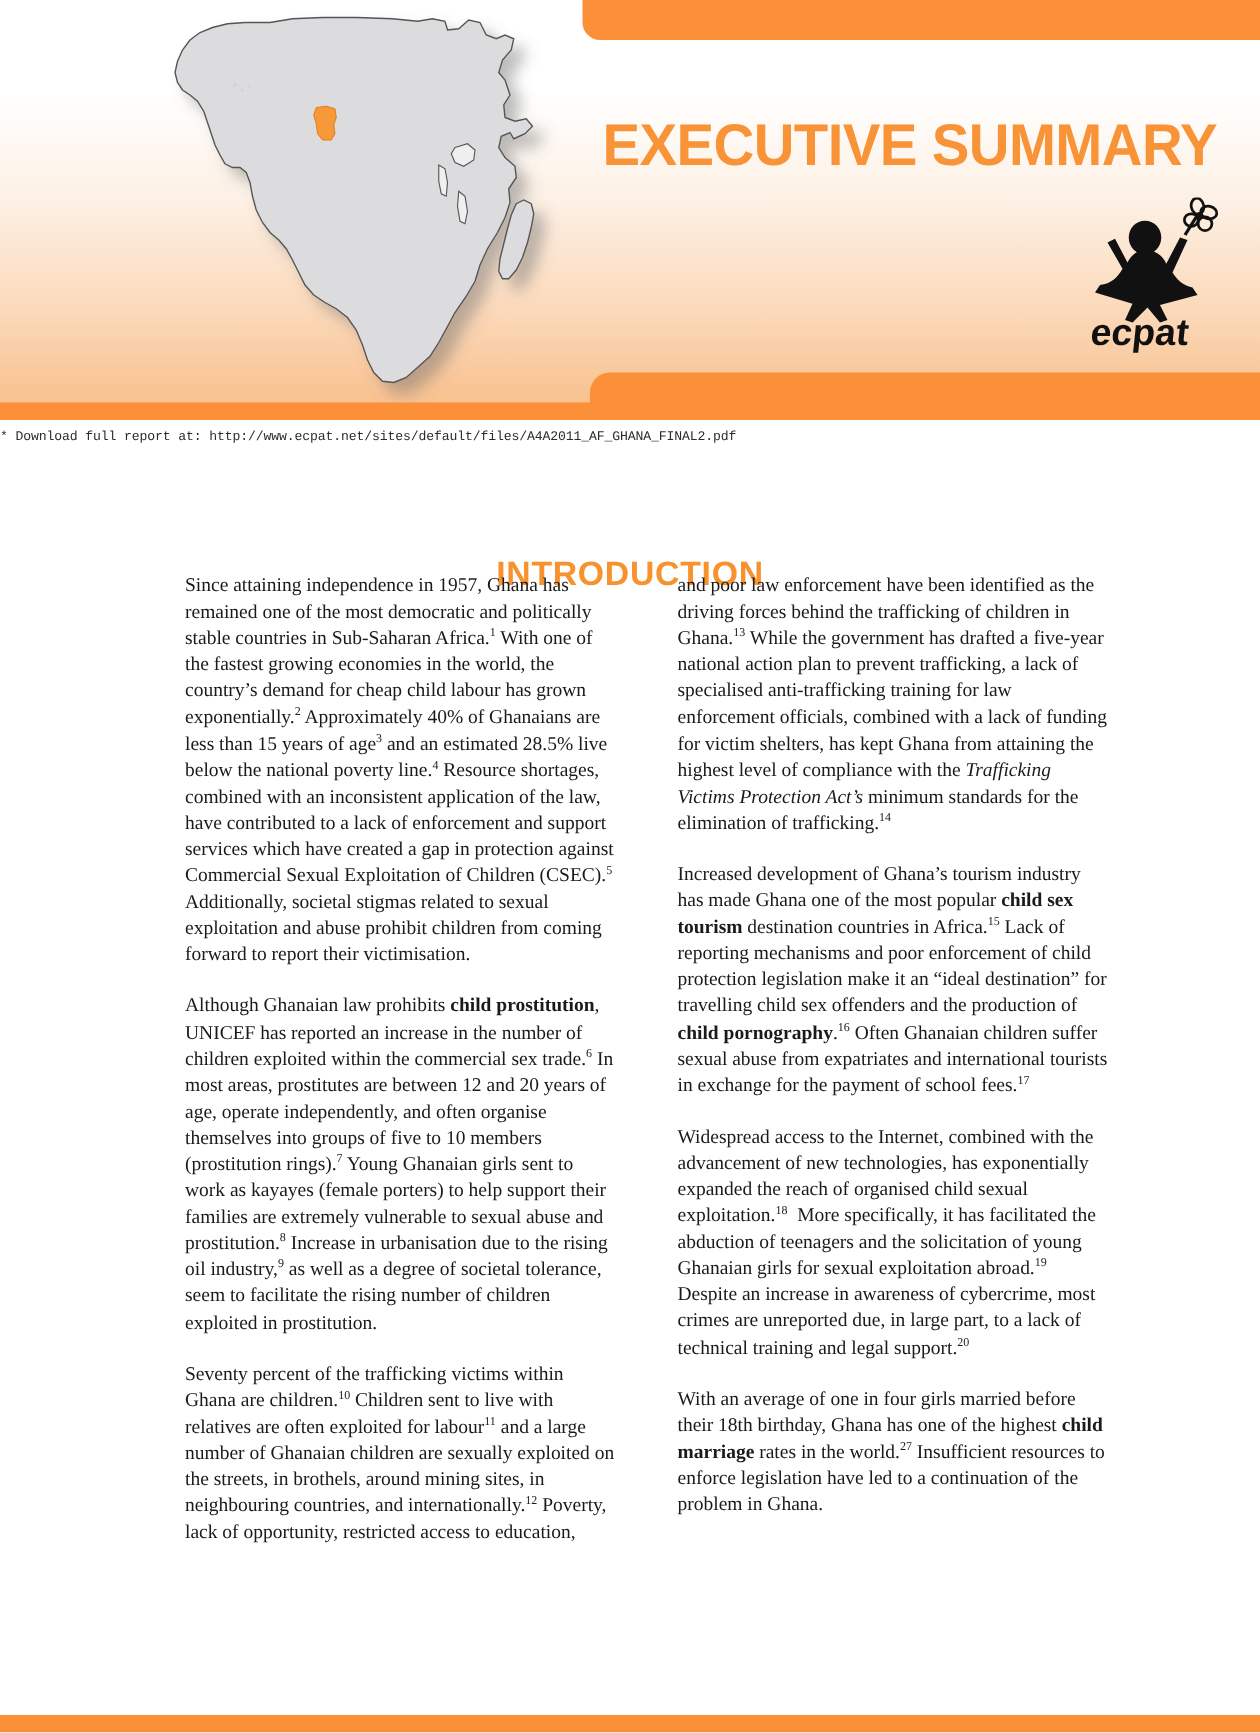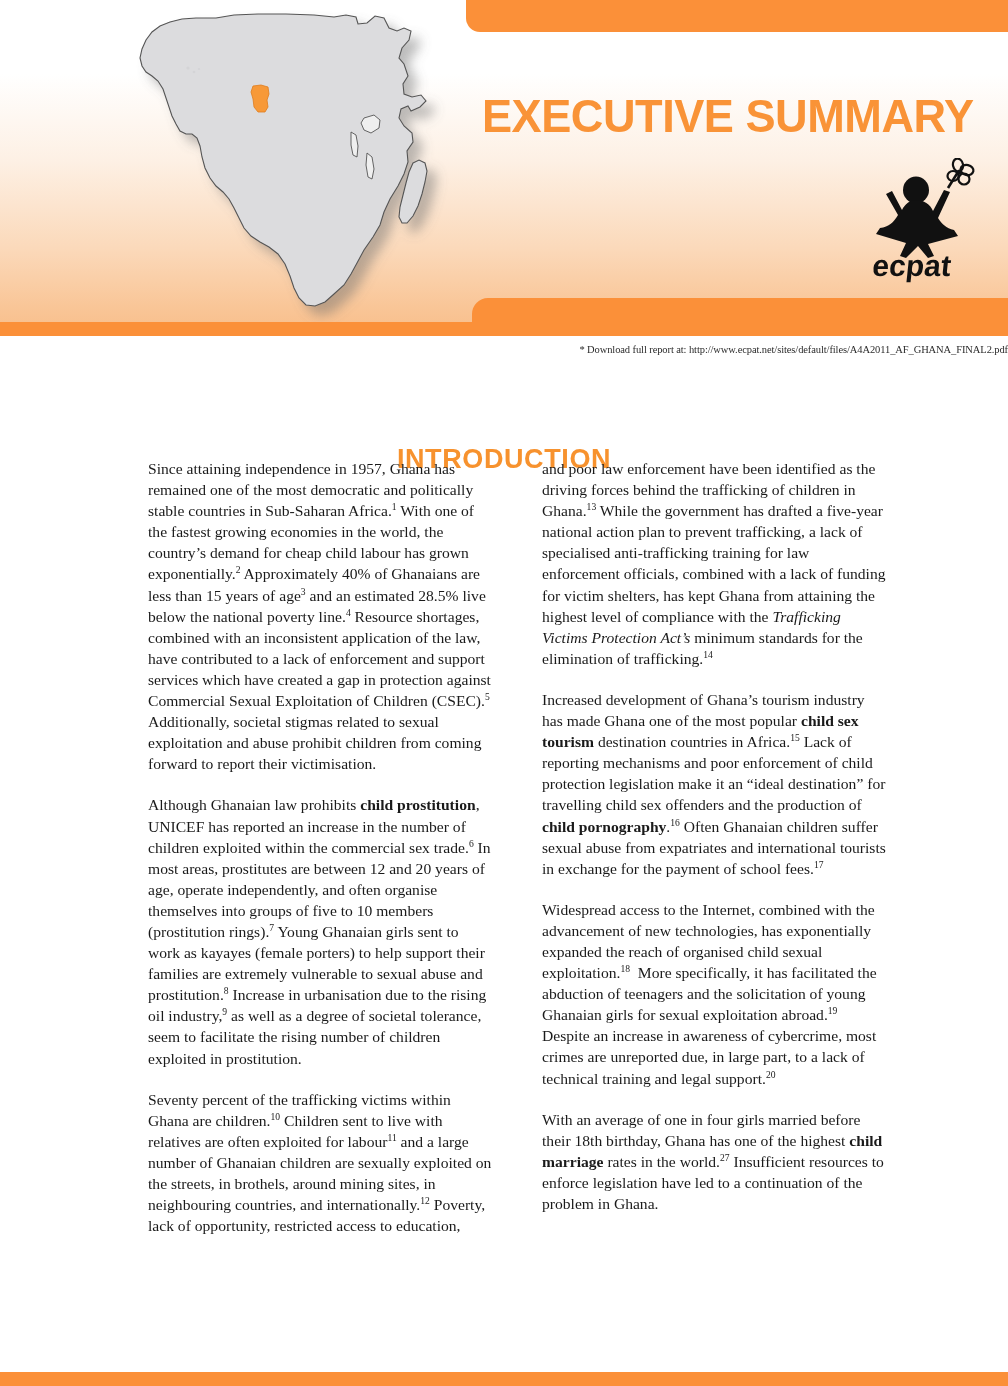--- a/index.html
+++ b/index.html
@@ -109,22 +109,22 @@
     height: 126px;
   }
   #ecpat-logo svg { display: block; }
 
   
   #download-note {
     position: absolute;
     left: 0;
     top: 344px;
     width: 1008px;
-    text-align: right;
-    font-family: Liberation Serif, serif;
+    text-align: left;
+    font-family: Liberation Mono, monospace;
     font-size: 10.5px;
     color: #2b2b2b;
     letter-spacing: -0.1px;
   }
 
   
   #section-heading {
     position: absolute;
     left: 0;
     top: 400px;

